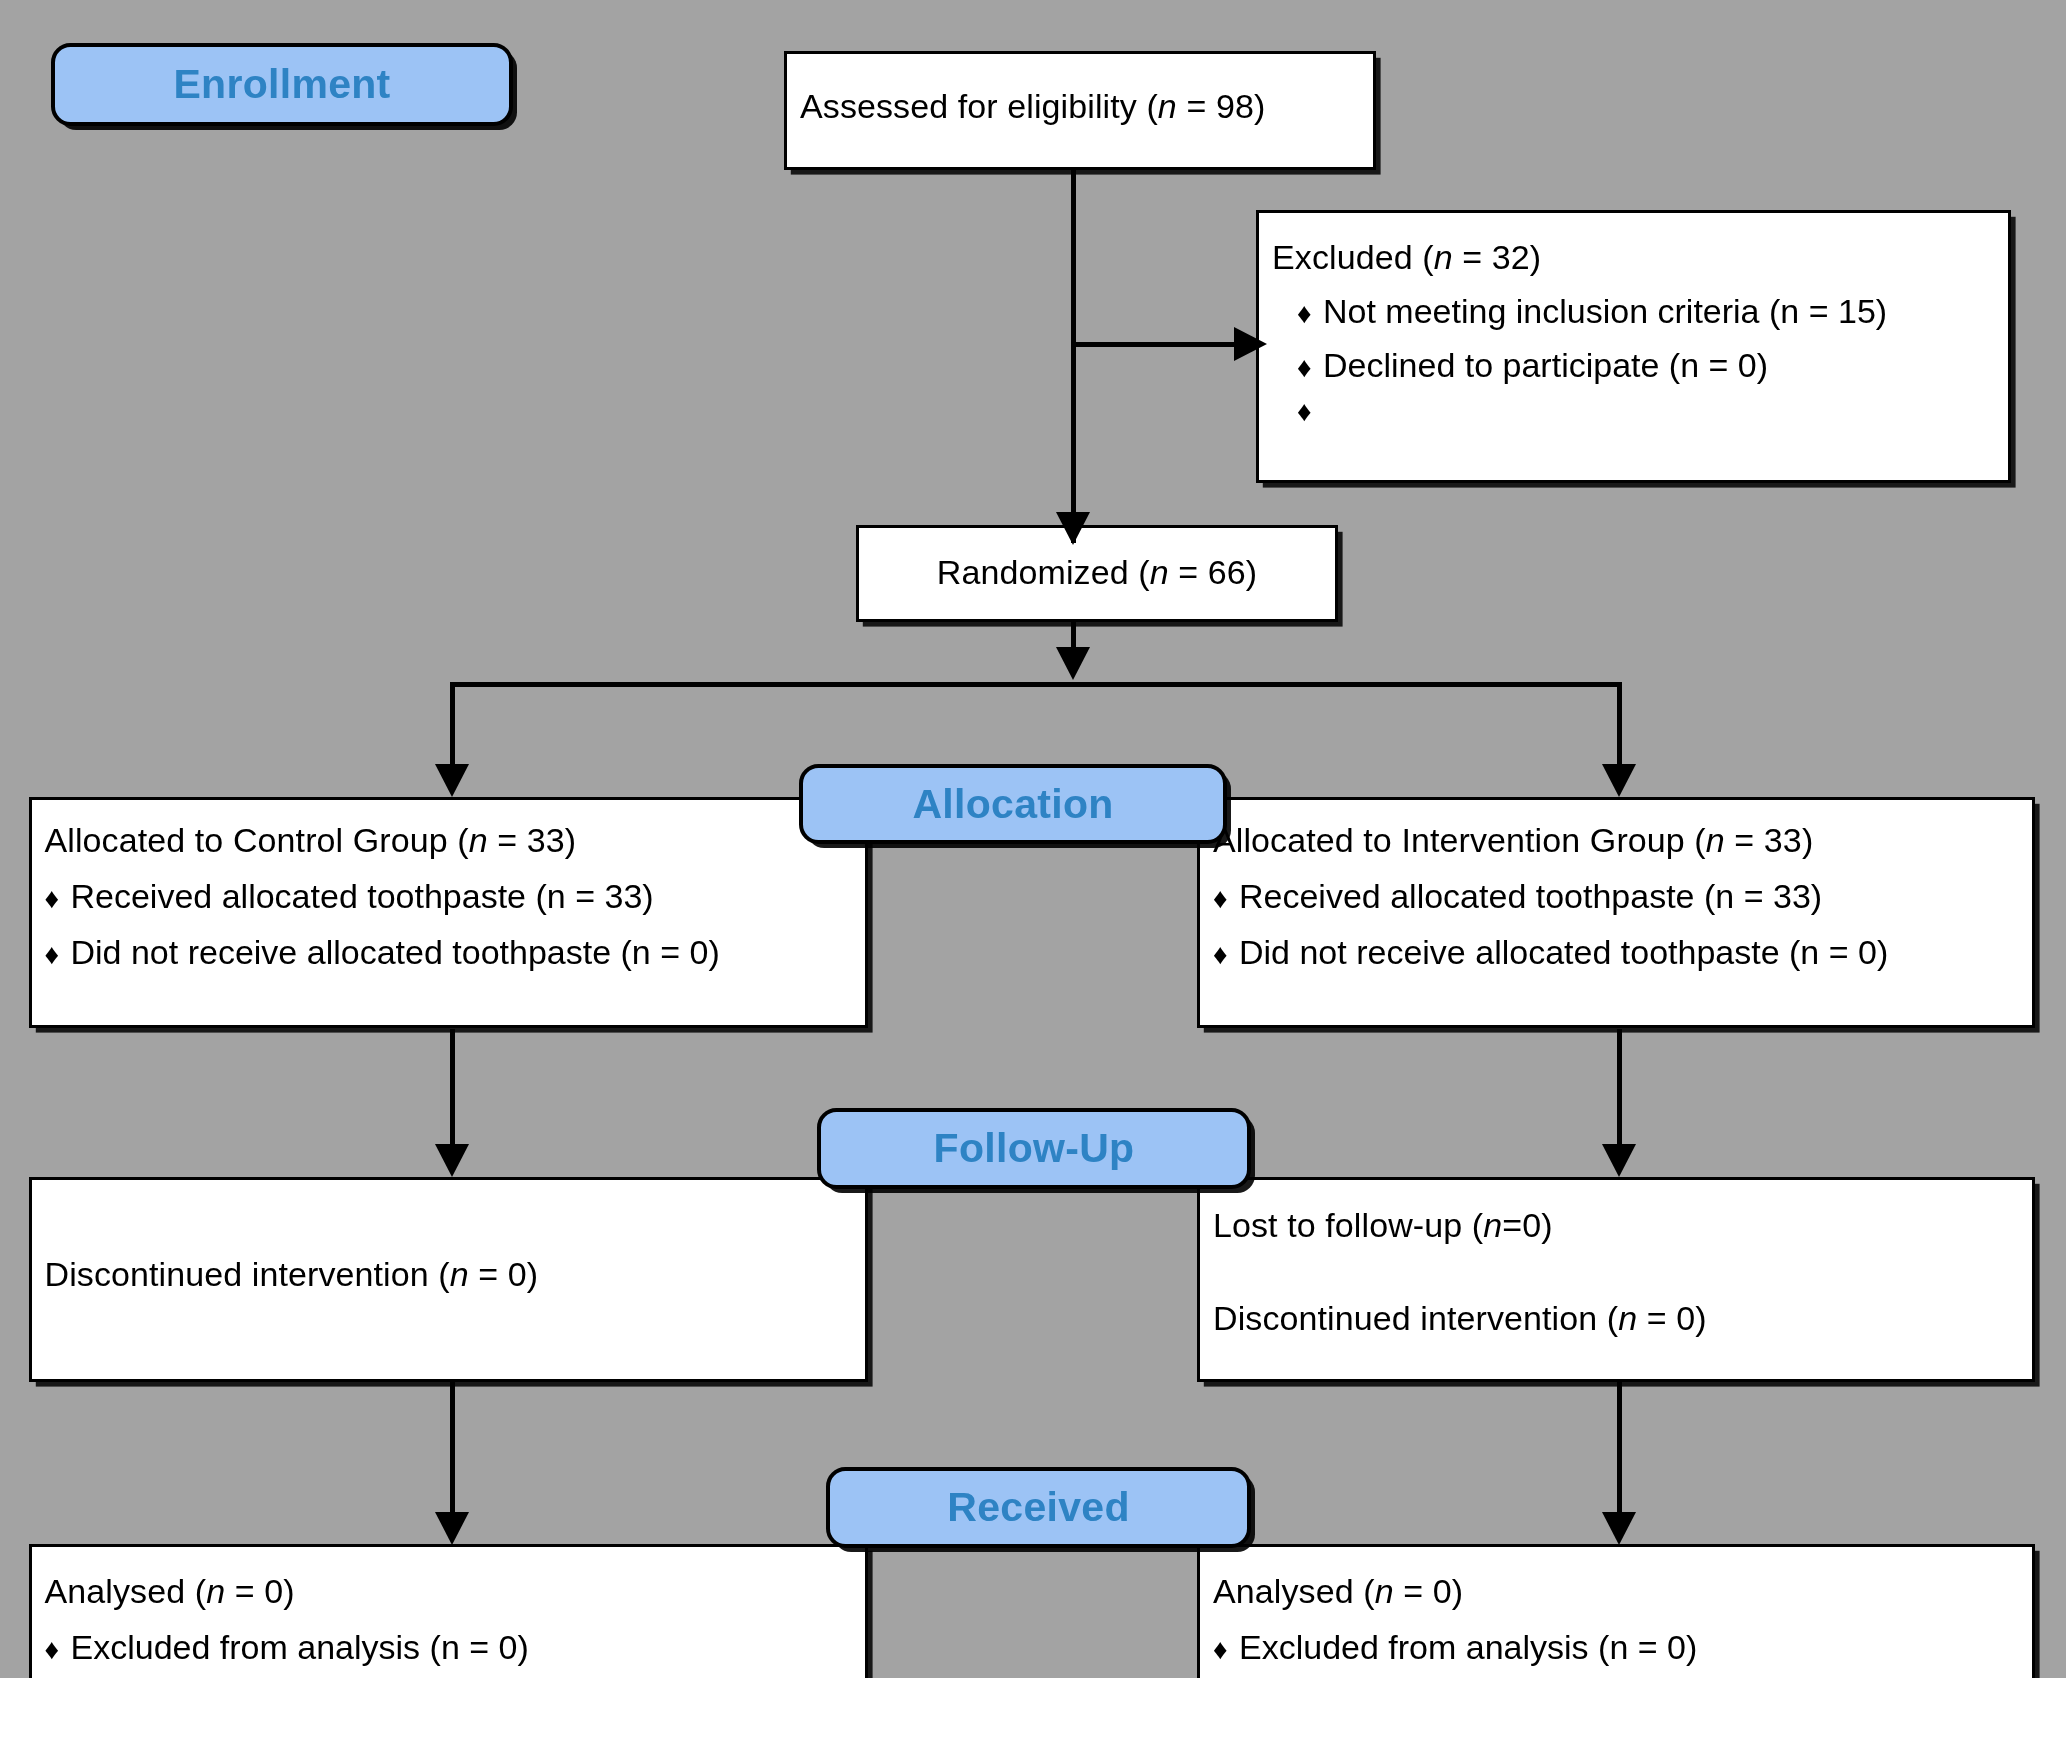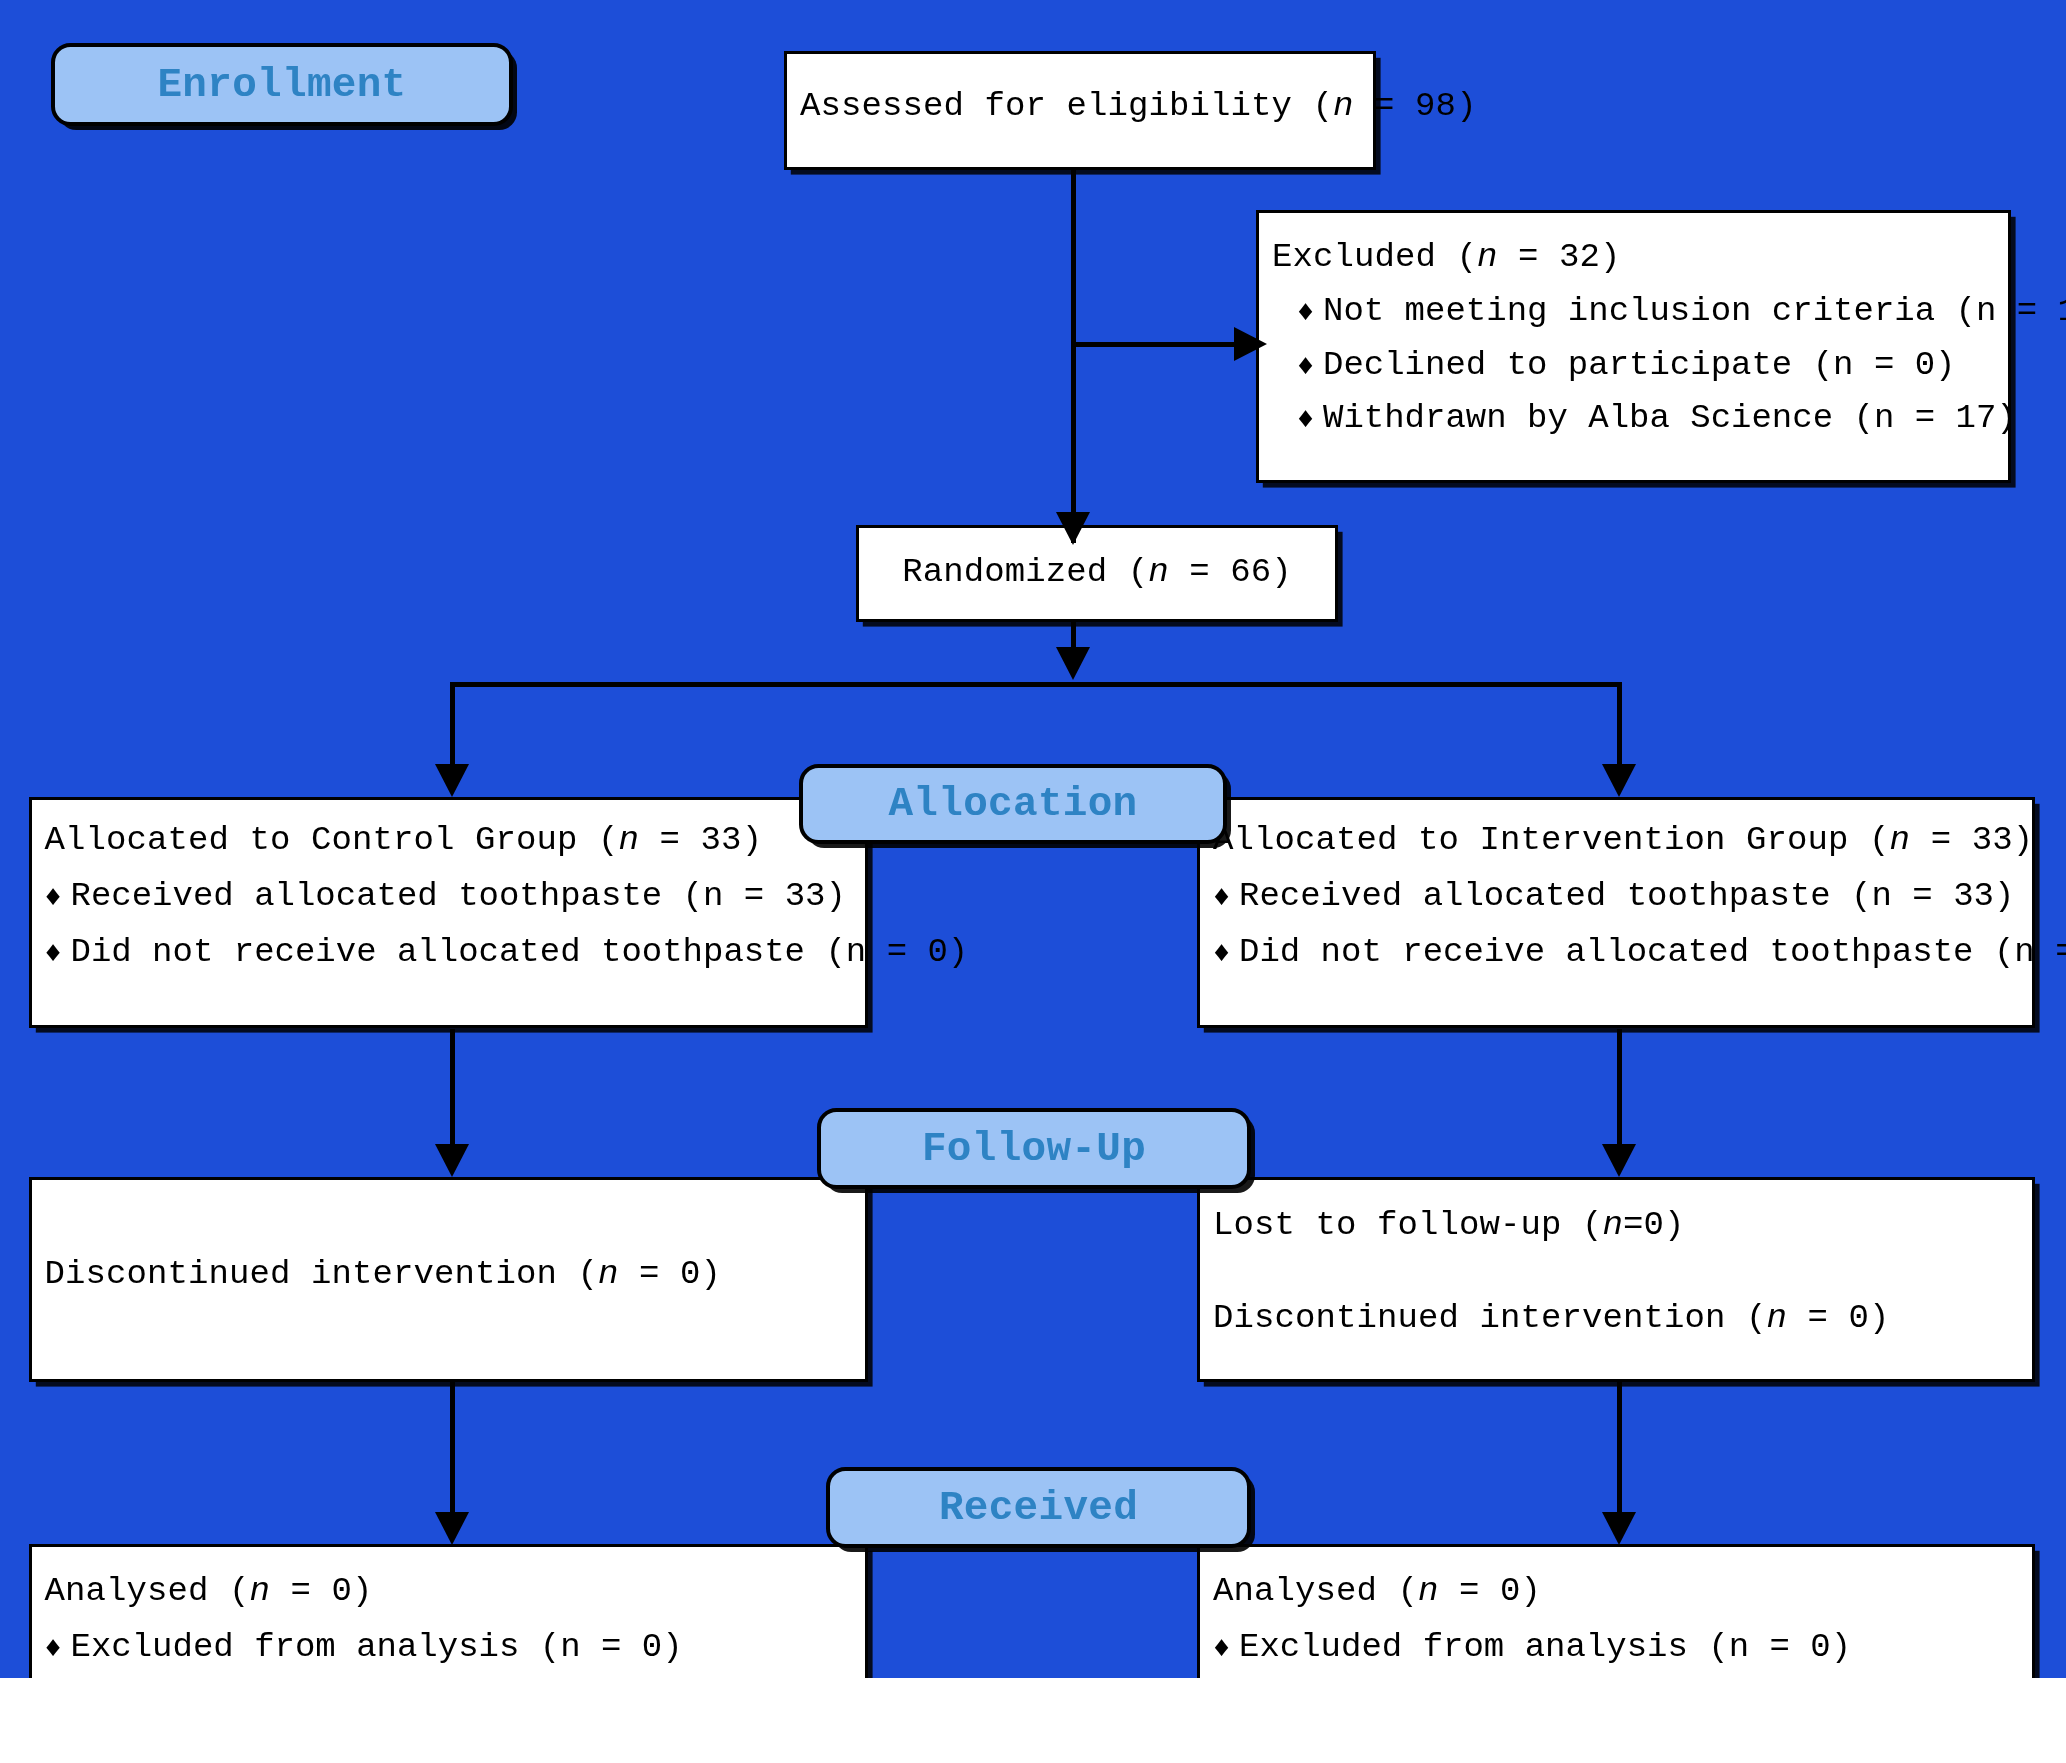--- a/index.html
+++ b/index.html
@@ -1,17 +1,17 @@
 <!DOCTYPE html>
 <html style="font-size:9px"><head>
 <meta charset="utf-8">
 <style>
   html,body{margin:0;padding:0;background:#ffffff;}
   body{font-family:"Liberation Sans", sans-serif;}
-  #root{position:relative;width:2066px;height:1678px;background:#1d4ed8;overflow:hidden;font-family:Liberation Mono, monospace;}
+  #root{position:relative;width:2066px;height:1678px;background:#a3a3a3;overflow:hidden;}
 
   
   .box{
     position:absolute;
     background:#ffffff;
     border:3.4px solid #000000;
     box-sizing:border-box;
     box-shadow:5.7px 5.7px 0 -1.1px rgba(0,0,0,0.85);
   }
   .box-inner{
@@ -120,21 +120,20 @@
         <div class="bullet-line" style="margin-bottom:10.3px;">
           <span class="bul">♦</span>
           <span><span>Not meeting inclusion criteria (</span><span class="it">n</span><span> = 15)</span></span>
         </div>
         <div class="bullet-line" style="margin-bottom:10.3px;">
           <span class="bul">♦</span>
           <span><span>Declined to participate (</span><span class="it">n</span><span> = 0)</span></span>
         </div>
         <div class="bullet-line">
           <span class="bul">♦</span>
-          <span><span>Withdrawn by Alba Science (</span><span class="it">n</span><span> = 17)</span></span>
         </div>
       </div>
     </div>
   </div>
 
   <div class="box" style="left:856px;top:525px;width:482px;height:97px;">
     <div class="box-inner" style="top:23px;">
       <div class="line" style="text-align:center;">
         <span>Randomized (</span><span class="it">n</span><span> = 66)</span>
       </div>

